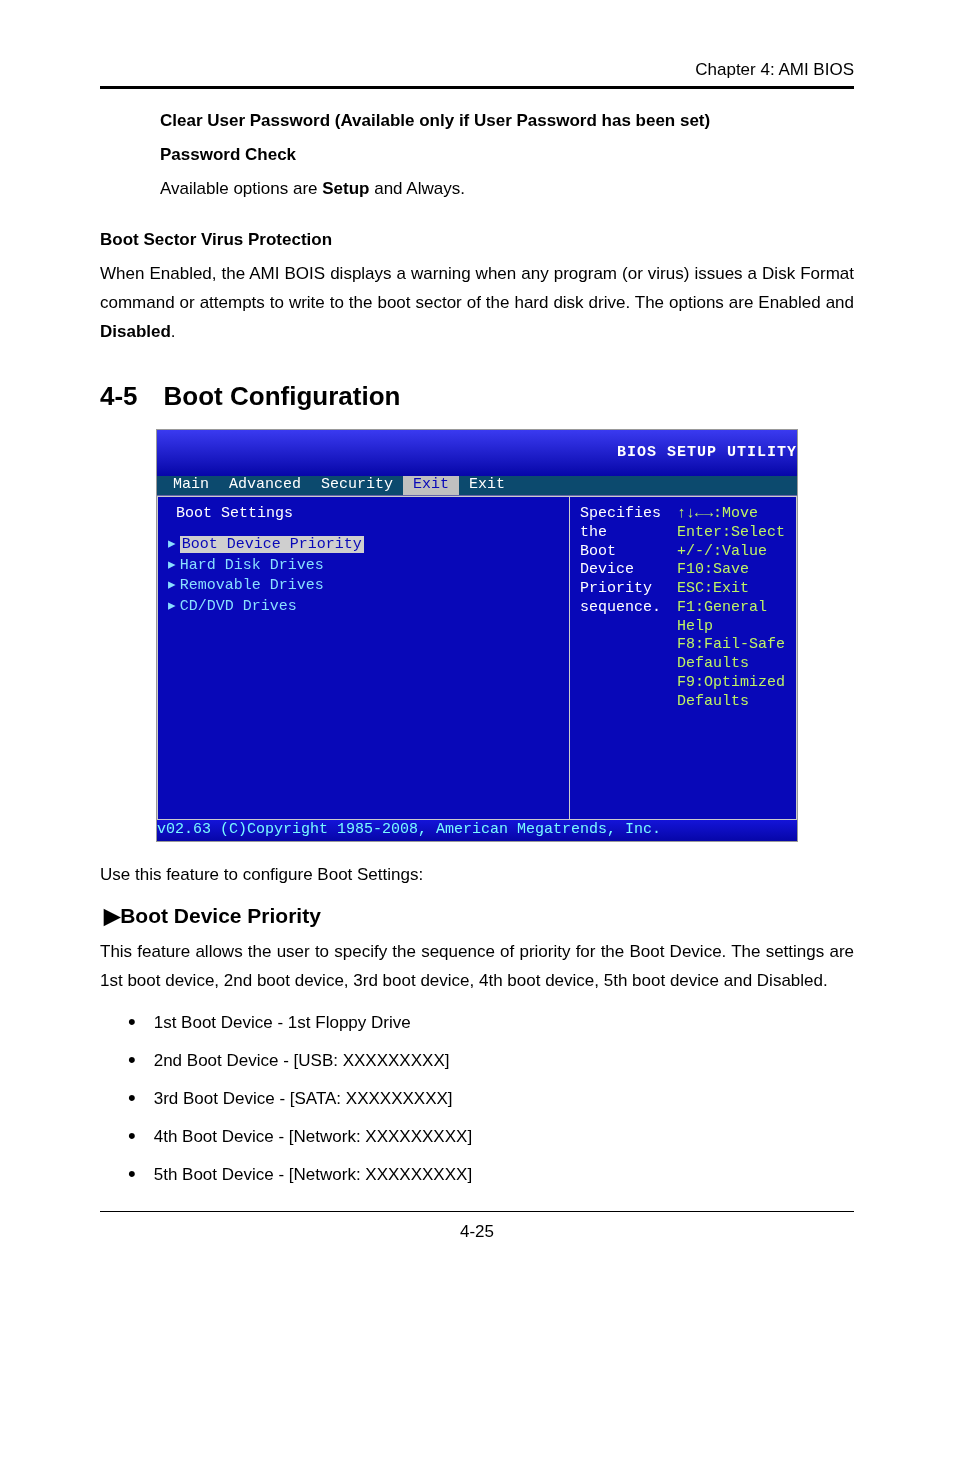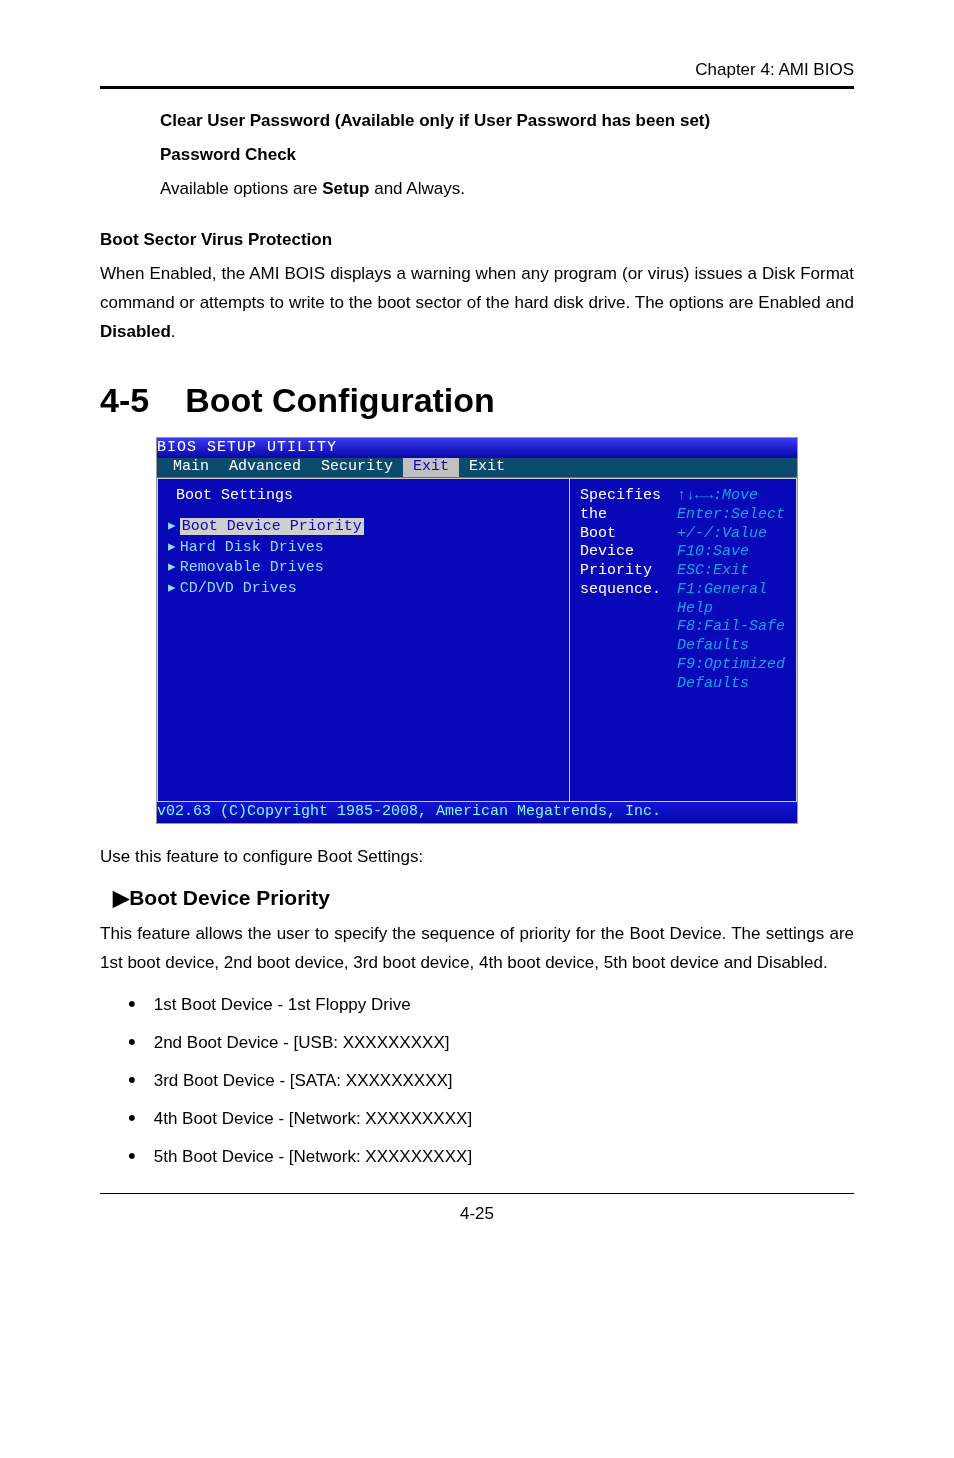--- a/index.html
+++ b/index.html
@@ -15,41 +15,41 @@
   .hdr-row {
     text-align: right;
     font-size: 17px;
     padding-bottom: 6px;
     border-bottom: 3.5px solid #000;
   }
   .indent1 { margin-left: 60px; }
   .h-bold { font-weight: bold; font-size: 17px; margin-top: 22px; }
   .para { font-size: 17px; line-height: 1.7; margin-top: 10px; text-align: justify;}
   .bold { font-weight: bold; }
-  .sec-title { font-size: 34px; font-weight: bold; margin: 34px 0 18px 0; display:flex; gap:36px;}
-  .sub-title { font-size: 21px; font-weight: bold; margin: 14px 0 10px 13px; }
+  .sec-title { font-size: 26px; font-weight: bold; margin: 34px 0 18px 0; display:flex; gap:26px;}
+  .sub-title { font-size: 21px; font-weight: bold; margin: 14px 0 10px 4px; }
   .bullet-row { display:flex; align-items:flex-start; gap:18px; margin: 18px 0 18px 28px; font-size:17px;}
   .bullet-dot { font-size: 22px; line-height: 17px; }
   .footer-rule { border-top: 1.2px solid #000; margin: 26px 0 10px 0;}
   .page-num { text-align:center; font-size:17px;}
   
   .bios-frame {
     width: 640px;
     margin: 0 auto;
     font-family: "Courier New", monospace;
     font-size: 15px;
     line-height: 1.25;
     box-shadow: 0 0 0 1px #999;
   }
   .bios-title {
     background: linear-gradient(#3a3af0,#0606a8);
     color: #fff;
-    text-align: left;
-    font-weight: normal;
-    padding: 1px 0;
+    text-align: right;
+    font-weight: bold;
+    padding: 14px 0;
     letter-spacing: 1px;
   }
   .bios-tabs {
     background: #0c4a6e;
     color: #fff;
     display: flex;
     padding: 0 6px;
   }
   .bios-tab {
     padding: 0 10px;
@@ -88,21 +88,21 @@
     width: 210px;
     background: #0808b8;
     color: #fff;
     border: 1px solid #ccc;
     padding: 8px 6px 14px 10px;
     display:flex;
     flex-direction:row;
     justify-content:space-between;
   }
   .bios-right .hint { color:#fff; white-space:pre-line;}
-  .bios-right .keys span { display:block; color:#0ea5e9;font-style:italic;}
+  .bios-right .keys span { display:block; color:#bef264;}
   .bios-copy {
     background: linear-gradient(#1414d8,#0606a8);
     color: #79f9ff;
     padding: 1px 0;
   }
   .tri { font-family: Arial, sans-serif; }
 </style>
 </head>
 <body>
 

